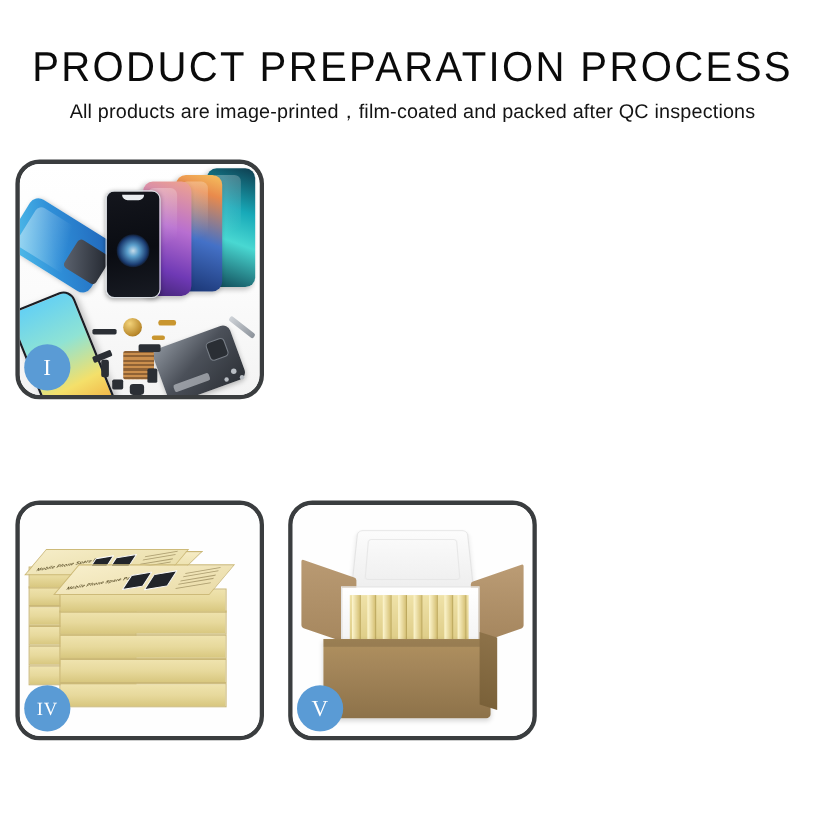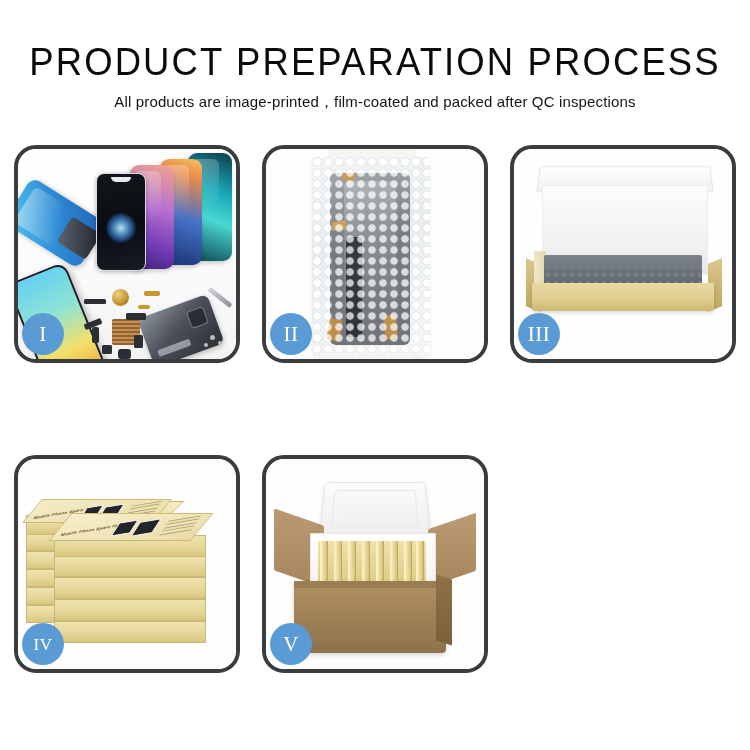--- a/index.html
+++ b/index.html
@@ -28,21 +28,21 @@
     line-height:40px;
     font-weight:500;
     letter-spacing:2.2px;
     color:#0b0b0b;
     font-family:"Liberation Sans","DejaVu Sans",sans-serif;
     transform:scaleX(0.96);
   }
   .subtitle{
     margin:0;
     padding-top:11px;
-    font-size:15px;
+    font-size:18px;
     line-height:17px;
     font-weight:400;
     letter-spacing:.15px;
     color:#141414;
     font-family:"Liberation Sans","DejaVu Sans",sans-serif;
   }
 
   
   .grid{
     position:absolute;
@@ -428,49 +428,21 @@
         <div class="chip" style="left:66px;top:172px;width:18px;height:6px;transform:rotate(-22deg);"></div>
         <div class="chip" style="left:108px;top:164px;width:20px;height:7px;"></div>
         <div class="tweezer"></div>
         <div class="screw" style="left:192px;top:186px;width:5px;height:5px;"></div>
         <div class="screw" style="left:200px;top:192px;width:4px;height:4px;"></div>
         <div class="screw" style="left:186px;top:194px;width:4px;height:4px;"></div>
       </div>
       <div class="badge">I</div>
     </div>
 
-    <div class="panel r0 c1">
-      <div class="photo p2bg">
-        <div class="bagtop"></div>
-        <div class="bag">
-          <div class="bubbles"></div>
-          <div class="inner"></div>
-          <div class="flex"></div>
-          <div class="tapeA"></div>
-          <div class="tapeB"></div>
-          <div class="tapeC"></div>
-          <div class="tapeD"></div>
-          <div class="bubblesTop"></div>
-        </div>
-      </div>
-      <div class="badge">II</div>
-    </div>
-
-    <div class="panel r0 c2">
-      <div class="photo p3bg">
-        <div class="b3-lid"></div>
-        <div class="b3-back"></div>
-        <div class="b3-lflap"></div>
-        <div class="b3-rflap"></div>
-        <div class="b3-inner-l"></div>
-        <div class="b3-foam"></div>
-        <div class="b3-front"></div>
-      </div>
-      <div class="badge">III</div>
-    </div>
+
 
     <div class="panel r1 c0">
       <div class="photo p4bg">
         <div class="stackwrap">
 
           <div class="bx" style="left:8px;top:74px;width:96px;height:16px;"></div>
           <div class="bx" style="left:8px;top:92px;width:96px;height:16px;"></div>
           <div class="bx" style="left:8px;top:110px;width:96px;height:16px;"></div>
           <div class="bx" style="left:8px;top:128px;width:96px;height:16px;"></div>
           <div class="bx" style="left:8px;top:146px;width:96px;height:16px;"></div>

